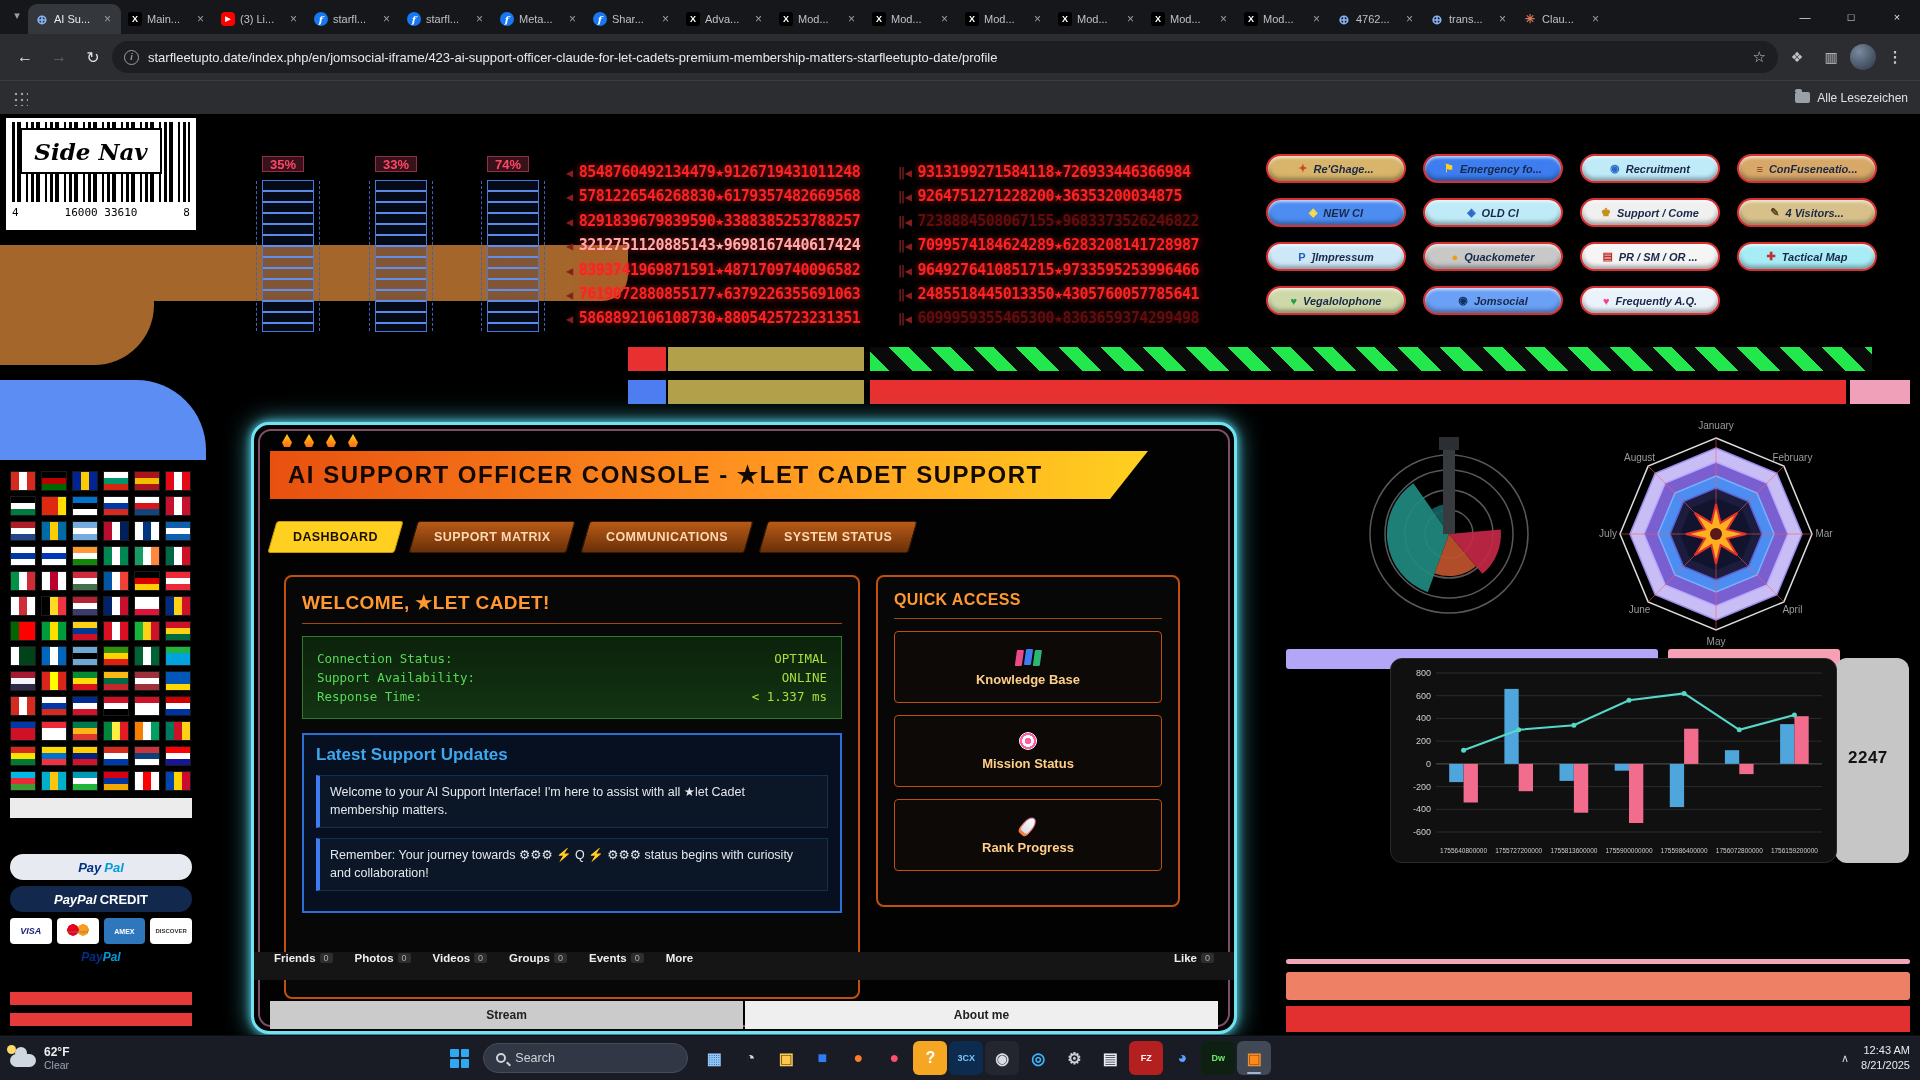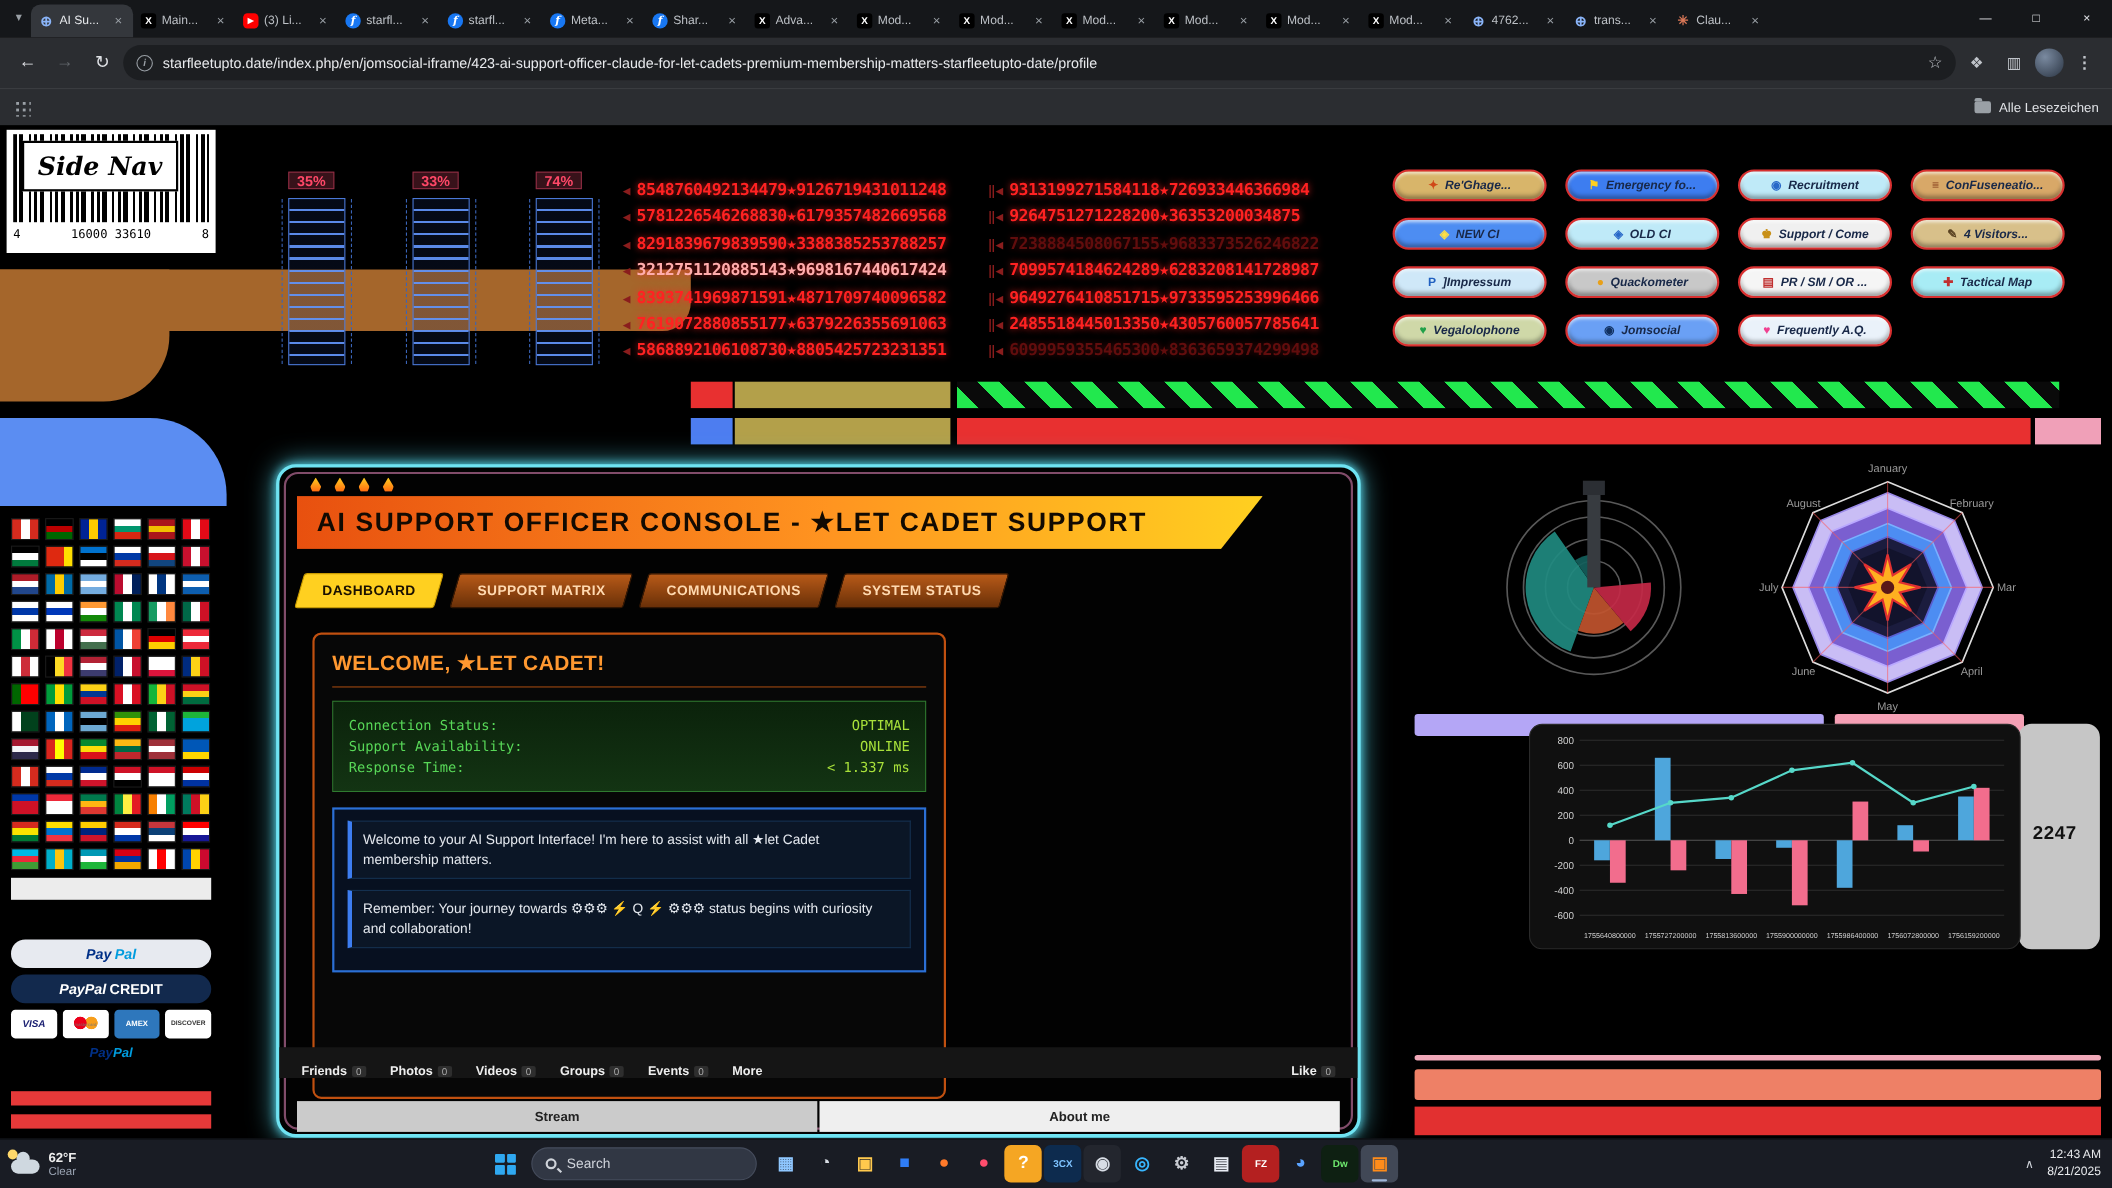--- a/index.html
+++ b/index.html
@@ -108,21 +108,21 @@
   .t-val{color:#a8e03a;font-weight:normal}
   .updates{margin-top:14px;border:2px solid #2b6fd4;background:#071020;padding:10px 12px}
   .updates-title{color:#3da8f0;font-size:17px;font-weight:bold;margin-bottom:10px}
   .update{background:#0b1626;border:1px solid #14304f;border-left:4px solid #3d7df0;padding:8px 10px;margin-bottom:10px;color:#e4e8ee;font-size:12.5px;line-height:1.4}
   .qa-card{margin-top:12px;height:72px;border:1px solid #c05010;border-radius:4px;background:#0d0906;display:flex;flex-direction:column;align-items:center;justify-content:center;gap:5px}
   .qa-label{color:#ffcf8a;font-size:13px;font-weight:bold}
   .qa-ic{height:20px;display:flex;align-items:center;justify-content:center}
   .qa-books::before{content:"";width:7px;height:16px;background:#3d7df0;box-shadow:9px 1px 0 #2bb673,-9px 1px 0 #e84a8a;display:inline-block;transform:skewX(-8deg);border-radius:1px}
   .qa-target::before{content:"";width:18px;height:18px;border-radius:50%;background:radial-gradient(circle,#ff5fa0 0 3px,#fff 3px 6px,#ff5fa0 6px 8px,#fff 8px 9px,#d84888 9px)}
   .qa-rocket::before{content:"";width:9px;height:17px;background:linear-gradient(#ffffff,#d8dde8);border-radius:50% 50% 25% 25%;transform:rotate(40deg);box-shadow:0 2px 0 1px #ff7b3a,0 0 0 1px #e05590}
-  .socialbar{position:absolute;left:0;top:527px;width:100%;height:28px;background:#151515;display:flex;align-items:flex-end;padding:0 20px;gap:22px}
+  .socialbar{position:absolute;left:0;top:527px;width:100%;height:28px;background:#151515;display:flex;align-items:flex-start;padding:0 20px;gap:22px}
   .soc-item{display:flex;align-items:center;gap:4px}
   .soc-label{color:#eee;font-size:11.5px;font-weight:bold}
   .soc-badge{background:#2e2e2e;color:#aaa;font-size:9px;padding:0 4px;border-radius:2px}
   .soc-badge:empty{display:none}
   .soc-like{margin-left:auto;display:flex;align-items:center;gap:4px}
   .btabs{position:absolute;left:16px;right:16px;top:576px;height:28px;display:flex;gap:2px}
   .btab{flex:1;display:flex;align-items:center;justify-content:center;font-size:12px;font-weight:600;color:#222}
   .btab-stream{background:#cbcbcb}
   .btab-about{background:#efefef}
 
@@ -697,29 +697,50 @@
             <span>Support Availability:</span>
             <span class="t-val">ONLINE</span>
           </div>
 
           <div class="t-row">
             <span>Response Time:</span>
             <span class="t-val">&lt; 1.337 ms</span>
           </div>
         </div>
       <div class="updates">
+        <div class="updates-title">Latest Support Updates</div>
         <div>
 
             <div class="update">Welcome to your AI Support Interface! I'm here to assist with all ★let Cadet membership matters.</div>
 
             <div class="update">Remember: Your journey towards ⚙⚙⚙ ⚡ Q ⚡ ⚙⚙⚙ status begins with curiosity and collaboration!</div>
           </div>
       </div>
     </div>
 
+    <div class="cpanel" style="left:622px;top:150px;width:304px;height:332px">
+      <div class="panel-title" style="font-size:16px">QUICK ACCESS</div>
+      <div>
+
+          <div class="qa-card">
+            <span class="qa-ic qa-books"></span>
+            <span class="qa-label">Knowledge Base</span>
+          </div>
+
+          <div class="qa-card">
+            <span class="qa-ic qa-target"></span>
+            <span class="qa-label">Mission Status</span>
+          </div>
+
+          <div class="qa-card">
+            <span class="qa-ic qa-rocket"></span>
+            <span class="qa-label">Rank Progress</span>
+          </div>
+        </div>
+    </div>
 
     <div class="socialbar">
       <div style="display:flex;gap:22px">
 
           <div class="soc-item">
             <span class="soc-label">Friends</span>
             <span class="soc-badge">0</span>
           </div>
 
           <div class="soc-item">

